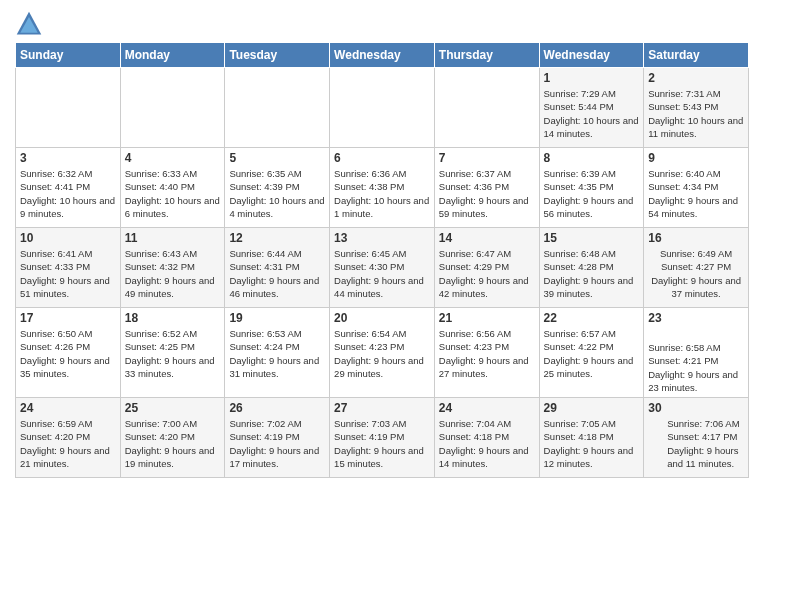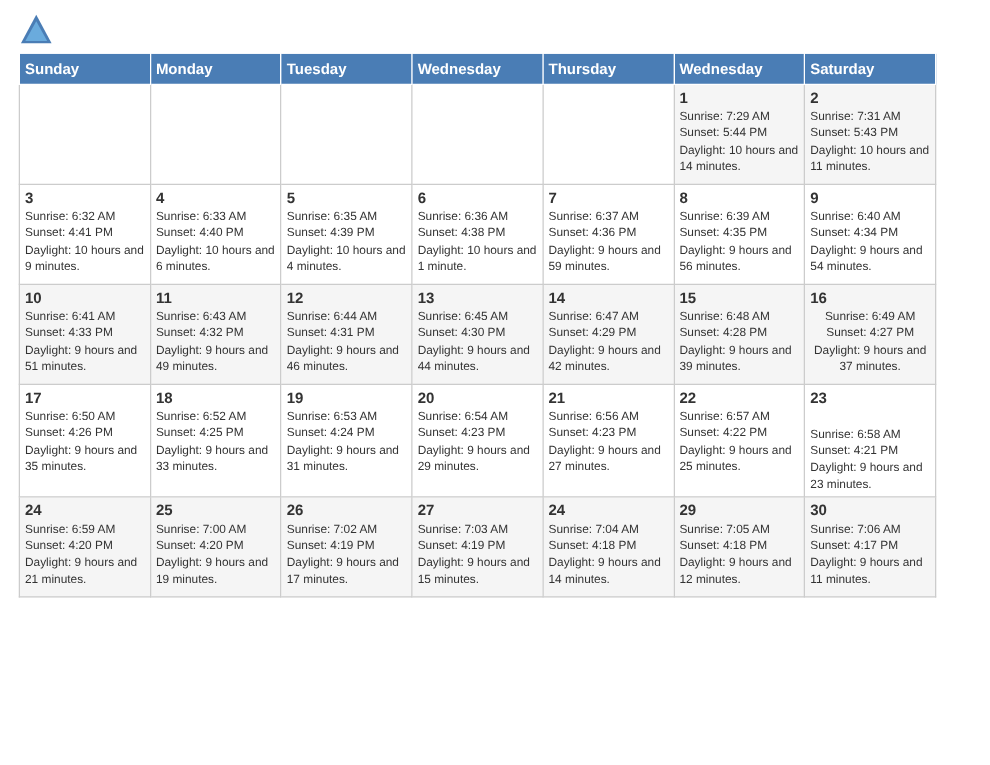--- a/index.html
+++ b/index.html
@@ -313,20 +313,20 @@
 Daylight: 9 hours and 14 minutes.</div>
           </td>
           <td>
             <div class="day-number">29</div>
             <div class="day-info" style="white-space: pre-line;">Sunrise: 7:05 AM
 Sunset: 4:18 PM
 Daylight: 9 hours and 12 minutes.</div>
           </td>
           <td>
             <div class="day-number">30</div>
-            <div class="day-info" style="white-space: pre-line;">Sunrise: 7:06 AM
+            <div class="day-info" style="white-space: pre-line; margin-left: 19px;">Sunrise: 7:06 AM
 Sunset: 4:17 PM
 Daylight: 9 hours and 11 minutes.</div>
           </td>
         </tr>
       </tbody>
   </table>
 </div>
 
 </body></html>

